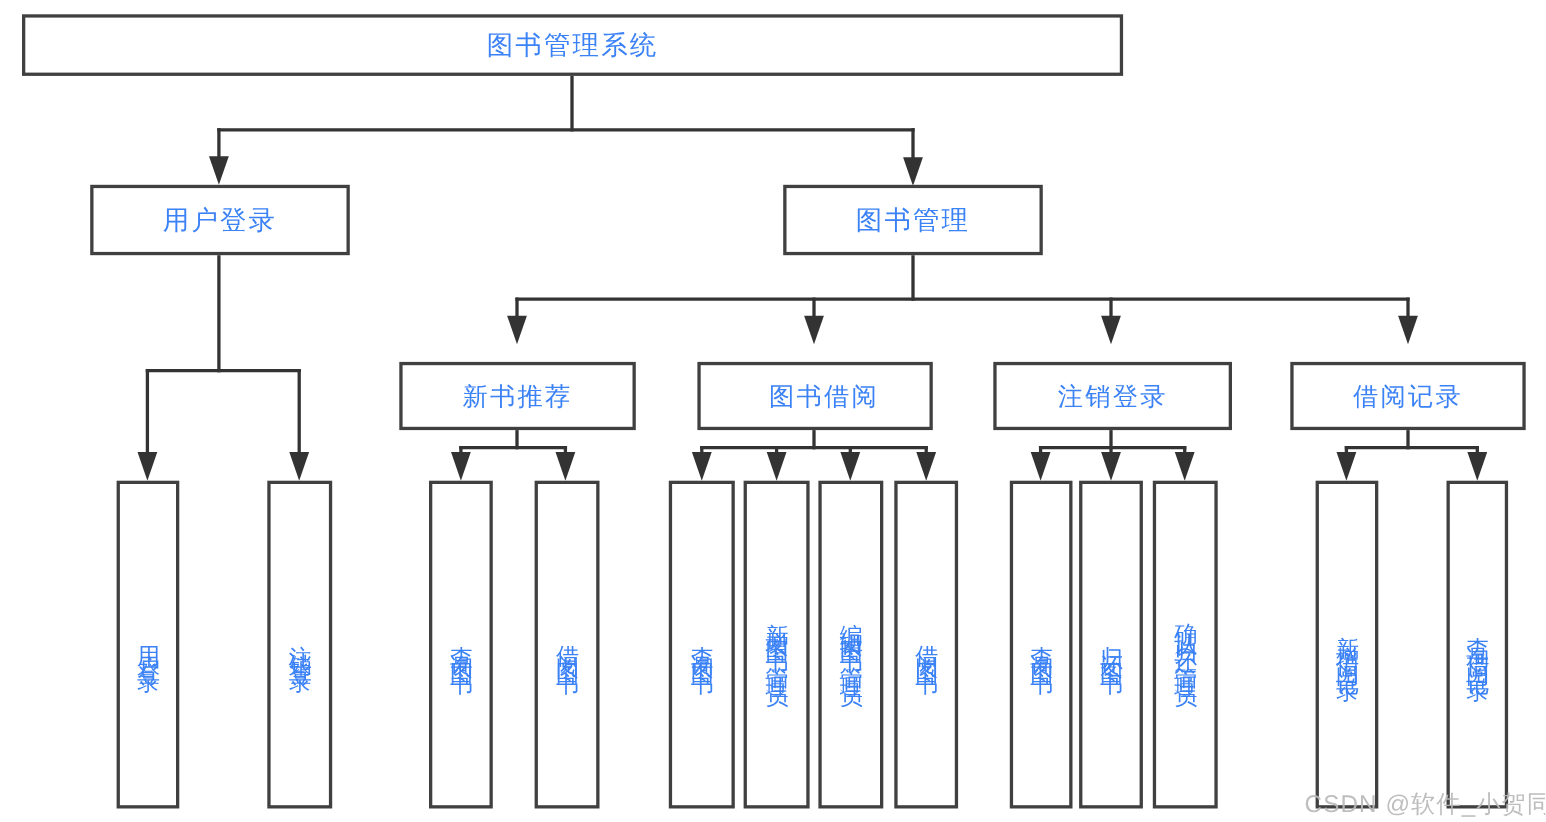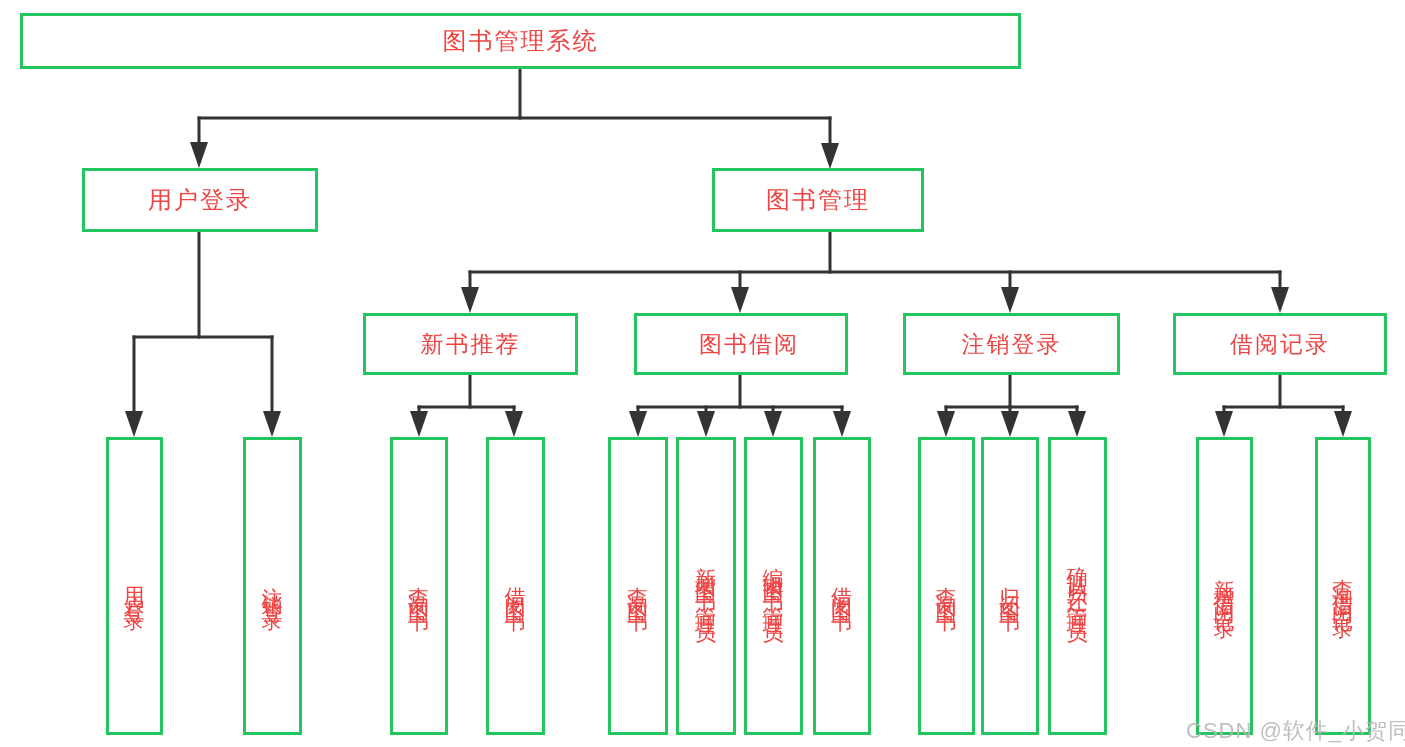--- a/index.html
+++ b/index.html
@@ -17,34 +17,34 @@
   }
   .connectors {
     position: absolute;
     left: 0;
     top: 0;
     z-index: 0;
   }
   .box {
     position: absolute;
     box-sizing: border-box;
-    border: 3px solid #22c55e;
+    border: 3px solid #404040;
     background: #ffffff;
     display: flex;
     align-items: center;
     justify-content: center;
-    color: #ef4444;
+    color: #3b82f6;
     z-index: 1;
   }
   .box .hlabel {
     font-size: 24px;
     letter-spacing: 2px;
     white-space: nowrap;
   }
-  .l3 { top: 313px; height: 62px; }
+  .l3 { top: 329px; height: 62px; }
   .l3 .hlabel { font-size: 23px; }
   .tall { top: 437px; height: 298px; }
   .tall .vlabel {
     writing-mode: vertical-rl;
     text-orientation: mixed;
     font-size: 21px;
     letter-spacing: 8px;
     line-height: 1;
     white-space: nowrap;
   }
@@ -141,21 +141,21 @@
     </g>
   </svg>
 
   <div class="box" style="left:20px; top:13px; width:1001px; height:56px;">
     <span class="hlabel">图书管理系统</span>
   </div>
 
   <div class="box" style="left:82px; top:168px; width:236px; height:64px;">
     <span class="hlabel">用户登录</span>
   </div>
-  <div class="box" style="left:712px; top:168px; width:212px; height:64px;">
+  <div class="box" style="left:712px; top:168px; width:236px; height:64px;">
     <span class="hlabel">图书管理</span>
   </div>
 
   <div class="box l3" style="left:363px; width:215px;">
     <span class="hlabel">新书推荐</span>
   </div>
   <div class="box l3" style="left:634px; width:214px;padding-left:16px;">
     <span class="hlabel">图书借阅</span>
   </div>
   <div class="box l3" style="left:903px; width:217px;">

